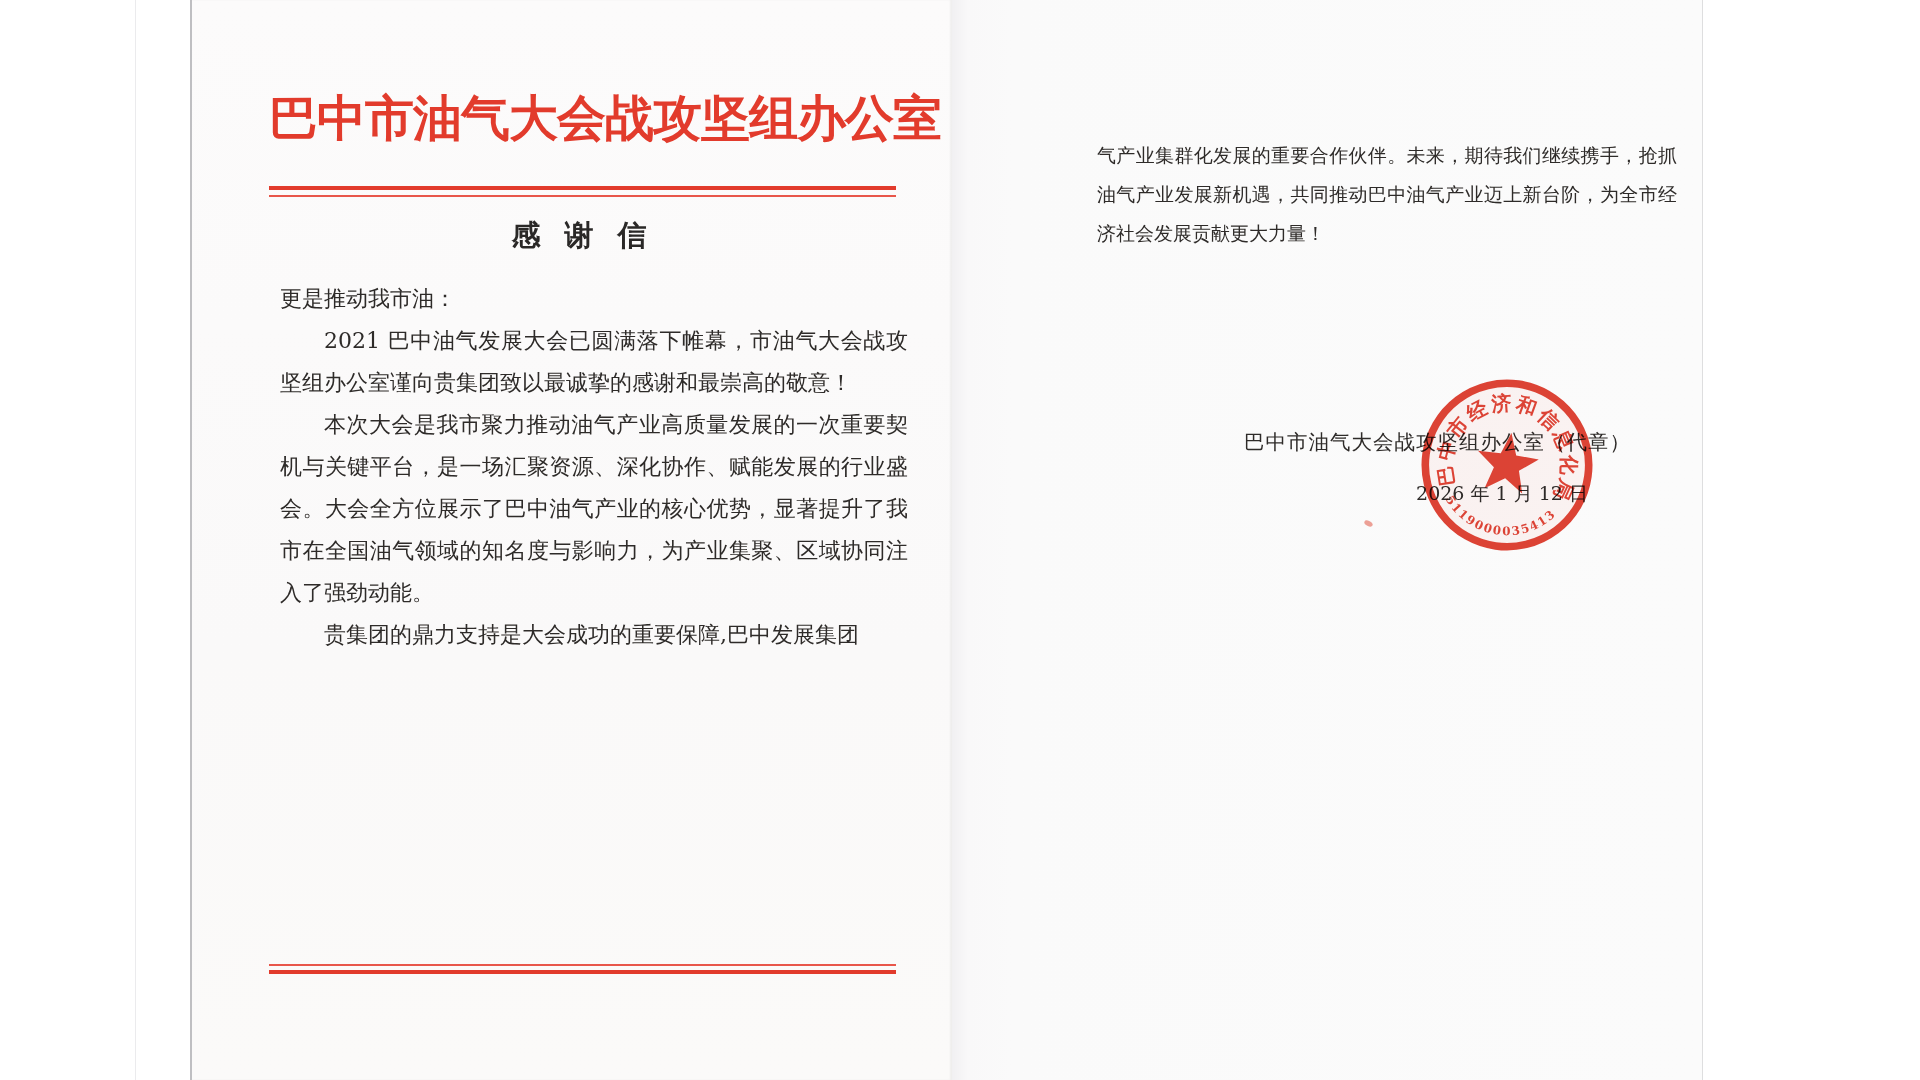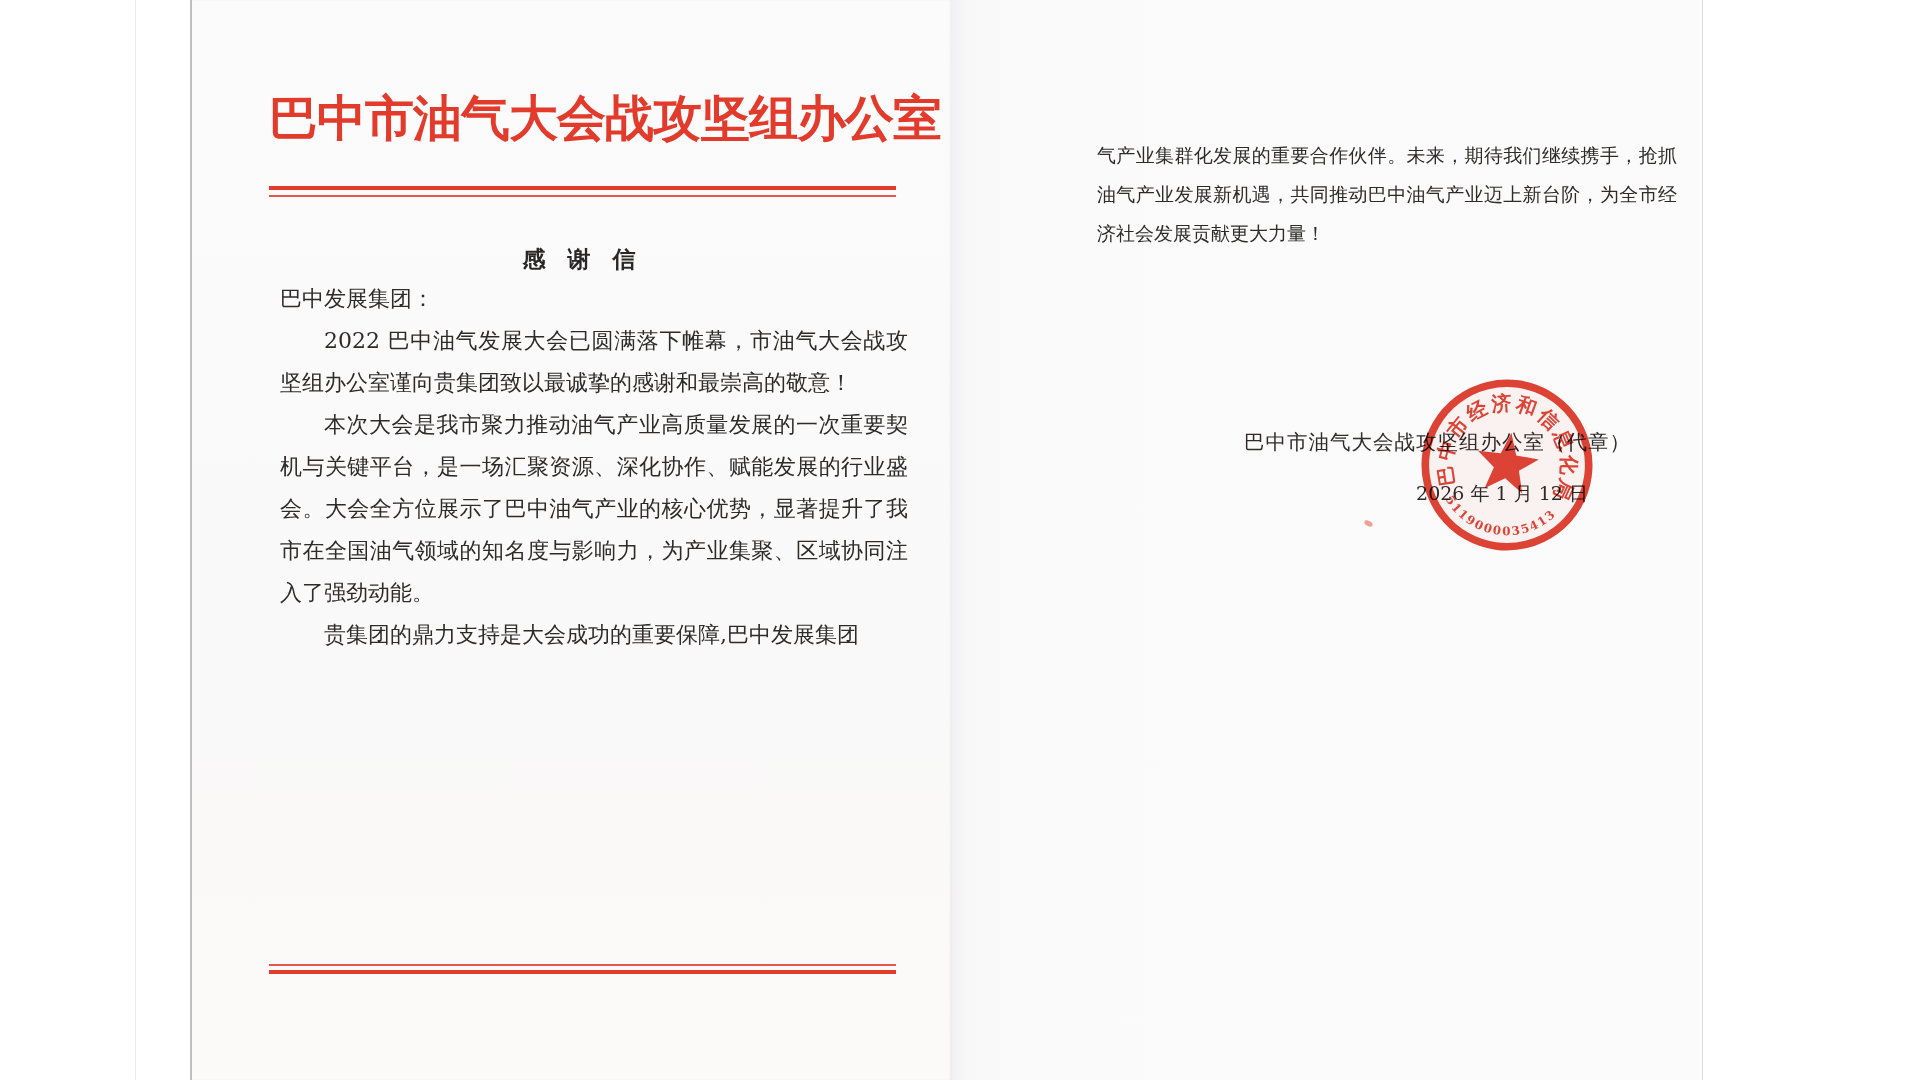--- a/index.html
+++ b/index.html
@@ -19,22 +19,22 @@
     box-shadow:inset -2px 0 2px rgba(0,0,0,0.05);
   }
   .letterhead{
     position:absolute;left:77px;top:86px;width:627px;margin:0;
     text-align:center;font-size:49px;font-weight:bold;color:#e23b2c;
     letter-spacing:-1px;white-space:nowrap;
   }
   .head-rule-thick{position:absolute;left:77px;top:186px;width:627px;height:4px;background:#e23b2c;}
   .head-rule-thin {position:absolute;left:77px;top:195px;width:627px;height:2px;background:#e8564a;}
   .letter-heading{
-    position:absolute;left:77px;top:244px;width:627px;margin:0;
-    text-align:center;font-size:23px;font-weight:bold;color:#2a2827;letter-spacing:7px;
+    position:absolute;left:77px;top:216px;width:627px;margin:0;
+    text-align:center;font-size:29px;font-weight:bold;color:#2a2827;letter-spacing:7px;
   }
   .body1{
     position:absolute;left:88px;top:278px;width:628px;
     font-size:22px;line-height:42px;color:#2e2b29;text-align:justify;
   }
   .body1 p,.body2 p{margin:0;}
   .indent{text-indent:2em;}
   .salutation{text-align:left;}
   .foot-rule-thin {position:absolute;left:77px;top:964px;width:627px;height:2px;background:#e8564a;}
   .foot-rule-thick{position:absolute;left:77px;top:970px;width:627px;height:4px;background:#e23b2c;}
@@ -77,22 +77,22 @@
   <div class="page1">
 
     <h1 class="letterhead">巴中市油气大会战攻坚组办公室</h1>
 
     <div class="head-rule-thick"></div>
     <div class="head-rule-thin"></div>
 
     <h2 class="letter-heading">感 谢 信</h2>
 
     <div class="body1">
-      <p class="salutation">巴中发展集团：</p>
-      <p class="indent">2022 巴中油气发展大会已圆满落下帷幕，市油气大会战攻坚组办公室谨向贵集团致以最诚挚的感谢和最崇高的敬意！</p>
+      <p class="salutation">更是推动我市油：</p>
+      <p class="indent">2021 巴中油气发展大会已圆满落下帷幕，市油气大会战攻坚组办公室谨向贵集团致以最诚挚的感谢和最崇高的敬意！</p>
       <p class="indent">本次大会是我市聚力推动油气产业高质量发展的一次重要契机与关键平台，是一场汇聚资源、深化协作、赋能发展的行业盛会。大会全方位展示了巴中油气产业的核心优势，显著提升了我市在全国油气领域的知名度与影响力，为产业集聚、区域协同注入了强劲动能。</p>
       <p class="indent">贵集团的鼎力支持是大会成功的重要保障,巴中发展集团</p>
     </div>
 
     <div class="foot-rule-thin"></div>
     <div class="foot-rule-thick"></div>
   </div>
 
   <div class="page2">
 

